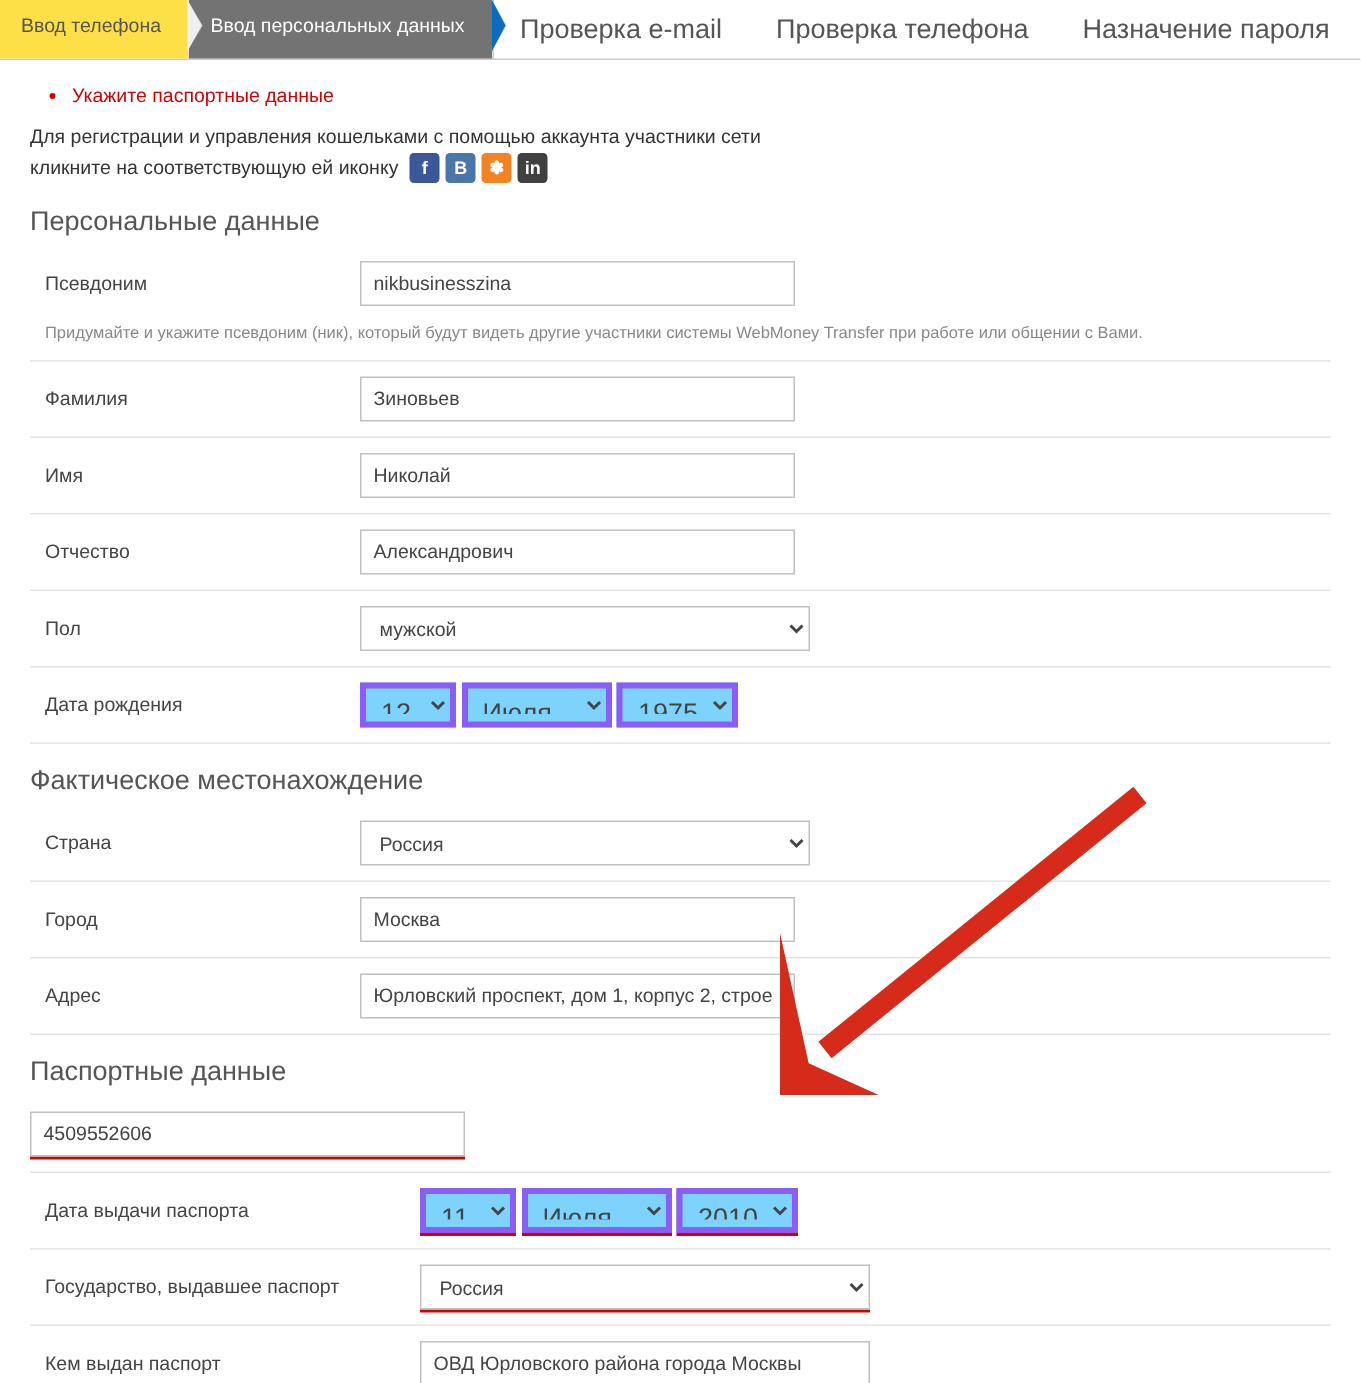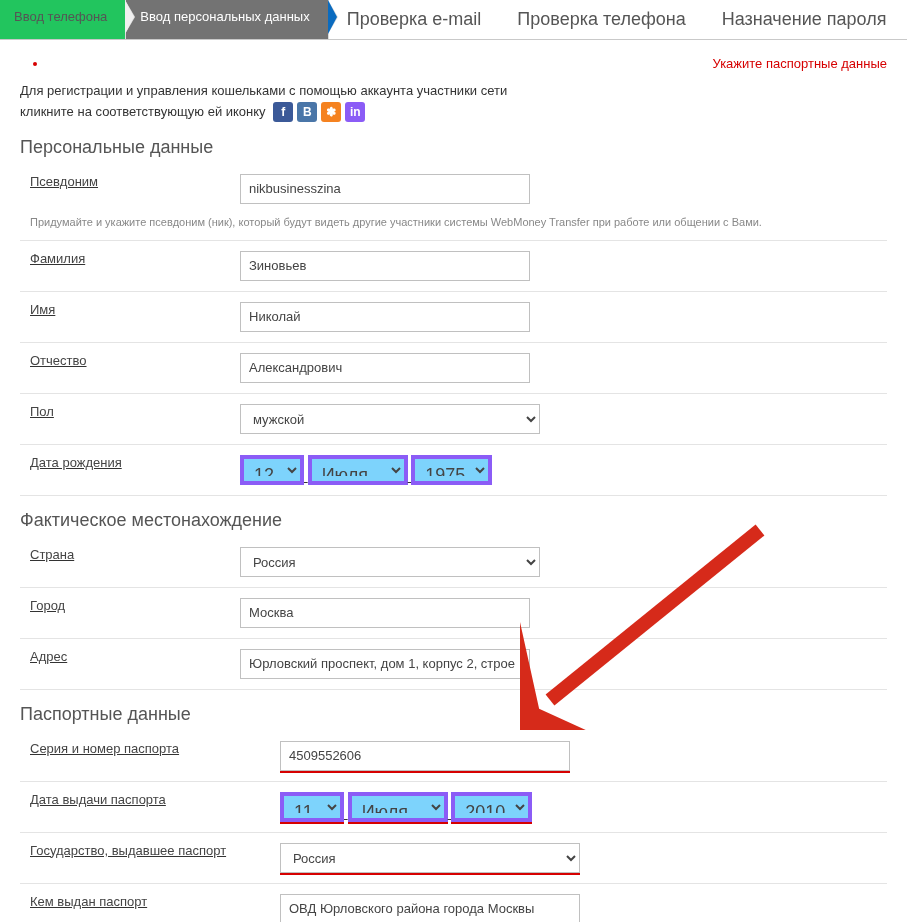--- a/index.html
+++ b/index.html
@@ -18,21 +18,21 @@
   .steps {
     display: flex;
     border-bottom: 1px solid #c9c9c9;
     background: #fff;
   }
   .step {
     position: relative;
     padding: 9px 18px 9px 14px;
     font-size: 13px;
     color: #555;
-    background: #22c55e;
+    background: #fde047;
     border-right: 1px solid #ddd;
     cursor: pointer;
   }
   .step::after {
     content: "";
     position: absolute;
     right: -9px;
     top: 0;
     width: 0;
     height: 0;
@@ -59,47 +59,46 @@
   }
   .step.active::after { border-left-color: #0a6bbf; }
   .step-plain {
     padding: 9px 18px;
     font-size: 18px;
     color: #555;
     cursor: pointer;
   }
 
   .error-list { margin: 16px 0 10px 0; padding-left: 28px; }
-  .error-list li { color: #d60000; font-size: 13px; text-align: right; }
+  .error-list li { color: #d60000; font-size: 13px; }
 
   .intro { margin: 8px 0 6px 0; color: #333; line-height: 1.6; }
   .social-row { display: inline-flex; gap: 4px; vertical-align: middle; margin-left: 4px;}
   .sbtn {
     width: 20px; height: 20px; border-radius: 3px;
     display: inline-flex; align-items: center; justify-content: center;
     color: #fff; font-weight: bold; font-size: 12px;
     cursor: pointer;
   }
   .fb { background:#3b5998; } .vk { background:#4a76a8; }
-  .ok { background:#f58220; } .li { background:#8b5cf6; }
+  .ok { background:#f58220; } .li { background:#404040; }
 
   h2.section {
     font-size: 18px;
     font-weight: normal;
     color: #555;
     margin: 14px 0 6px 0;
   }
 
   .field-row {
     display: flex;
-    align-items: flex-start;
+    align-items: center;
     border-bottom: 1px solid #e4e4e4;
     padding: 10px 0;
     min-height: 46px;
-    text-decoration: underline;
   }
   .field-row.noborder { border-bottom: none; }
   .lbl {
     width: 220px;
     padding-left: 10px;
     color: #444;
   }
   .passport .lbl { width: 260px; }
   .ctrl { flex: 1; }
 
@@ -227,21 +226,20 @@
 
     <div class="field-row">
       <div class="lbl">Адрес</div>
       <div class="ctrl"><input type="text" value="Юрловский проспект, дом 1, корпус 2, строе" style=""></div>
     </div>
 
     <h2 class="section">Паспортные данные</h2>
 
     <div class="passport">
       <div class="field-row">
-        <div class="lbl">Серия и номер паспорта</div>
         <div class="ctrl"><input type="text" class="underline-red" value="4509552606" style=""></div>
       </div>
 
       <div class="field-row">
         <div class="lbl">Дата выдачи паспорта</div>
         <div class="ctrl date-group">
           <select class="underline-red"><option>11</option></select>
           <select class="month underline-red"><option>Июля</option></select>
           <select class="underline-red"><option>2010</option></select>
         </div>

